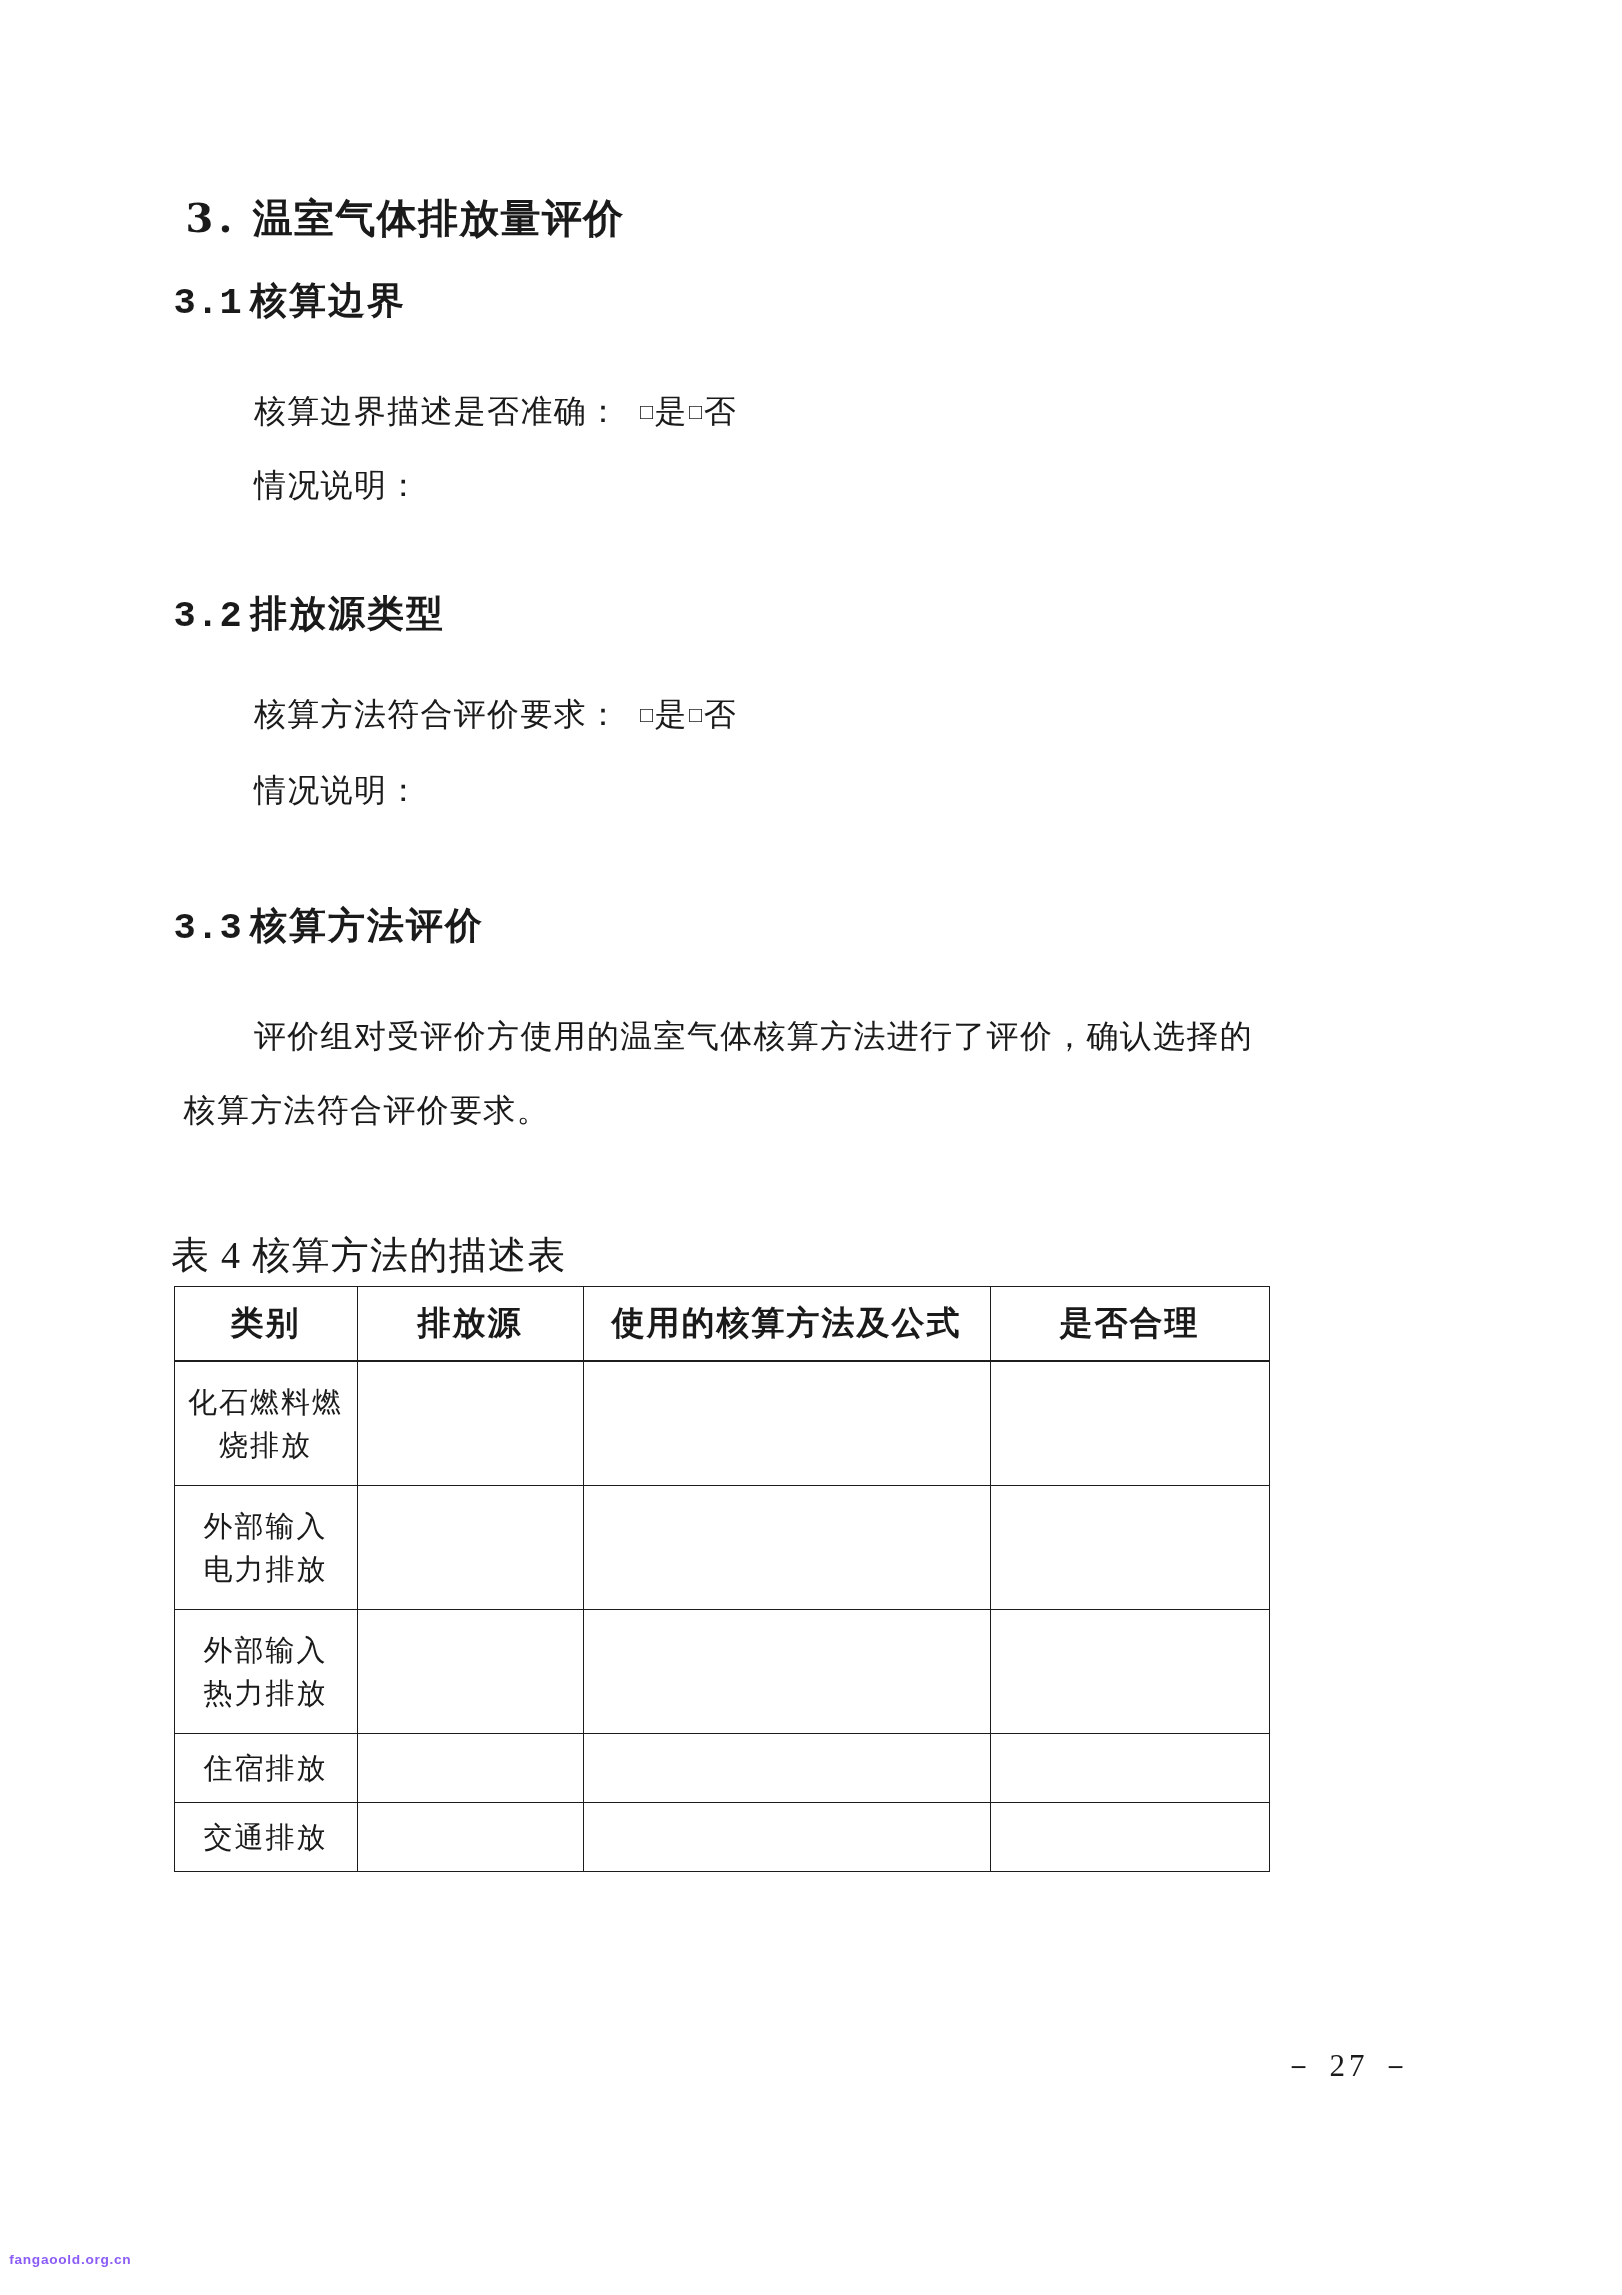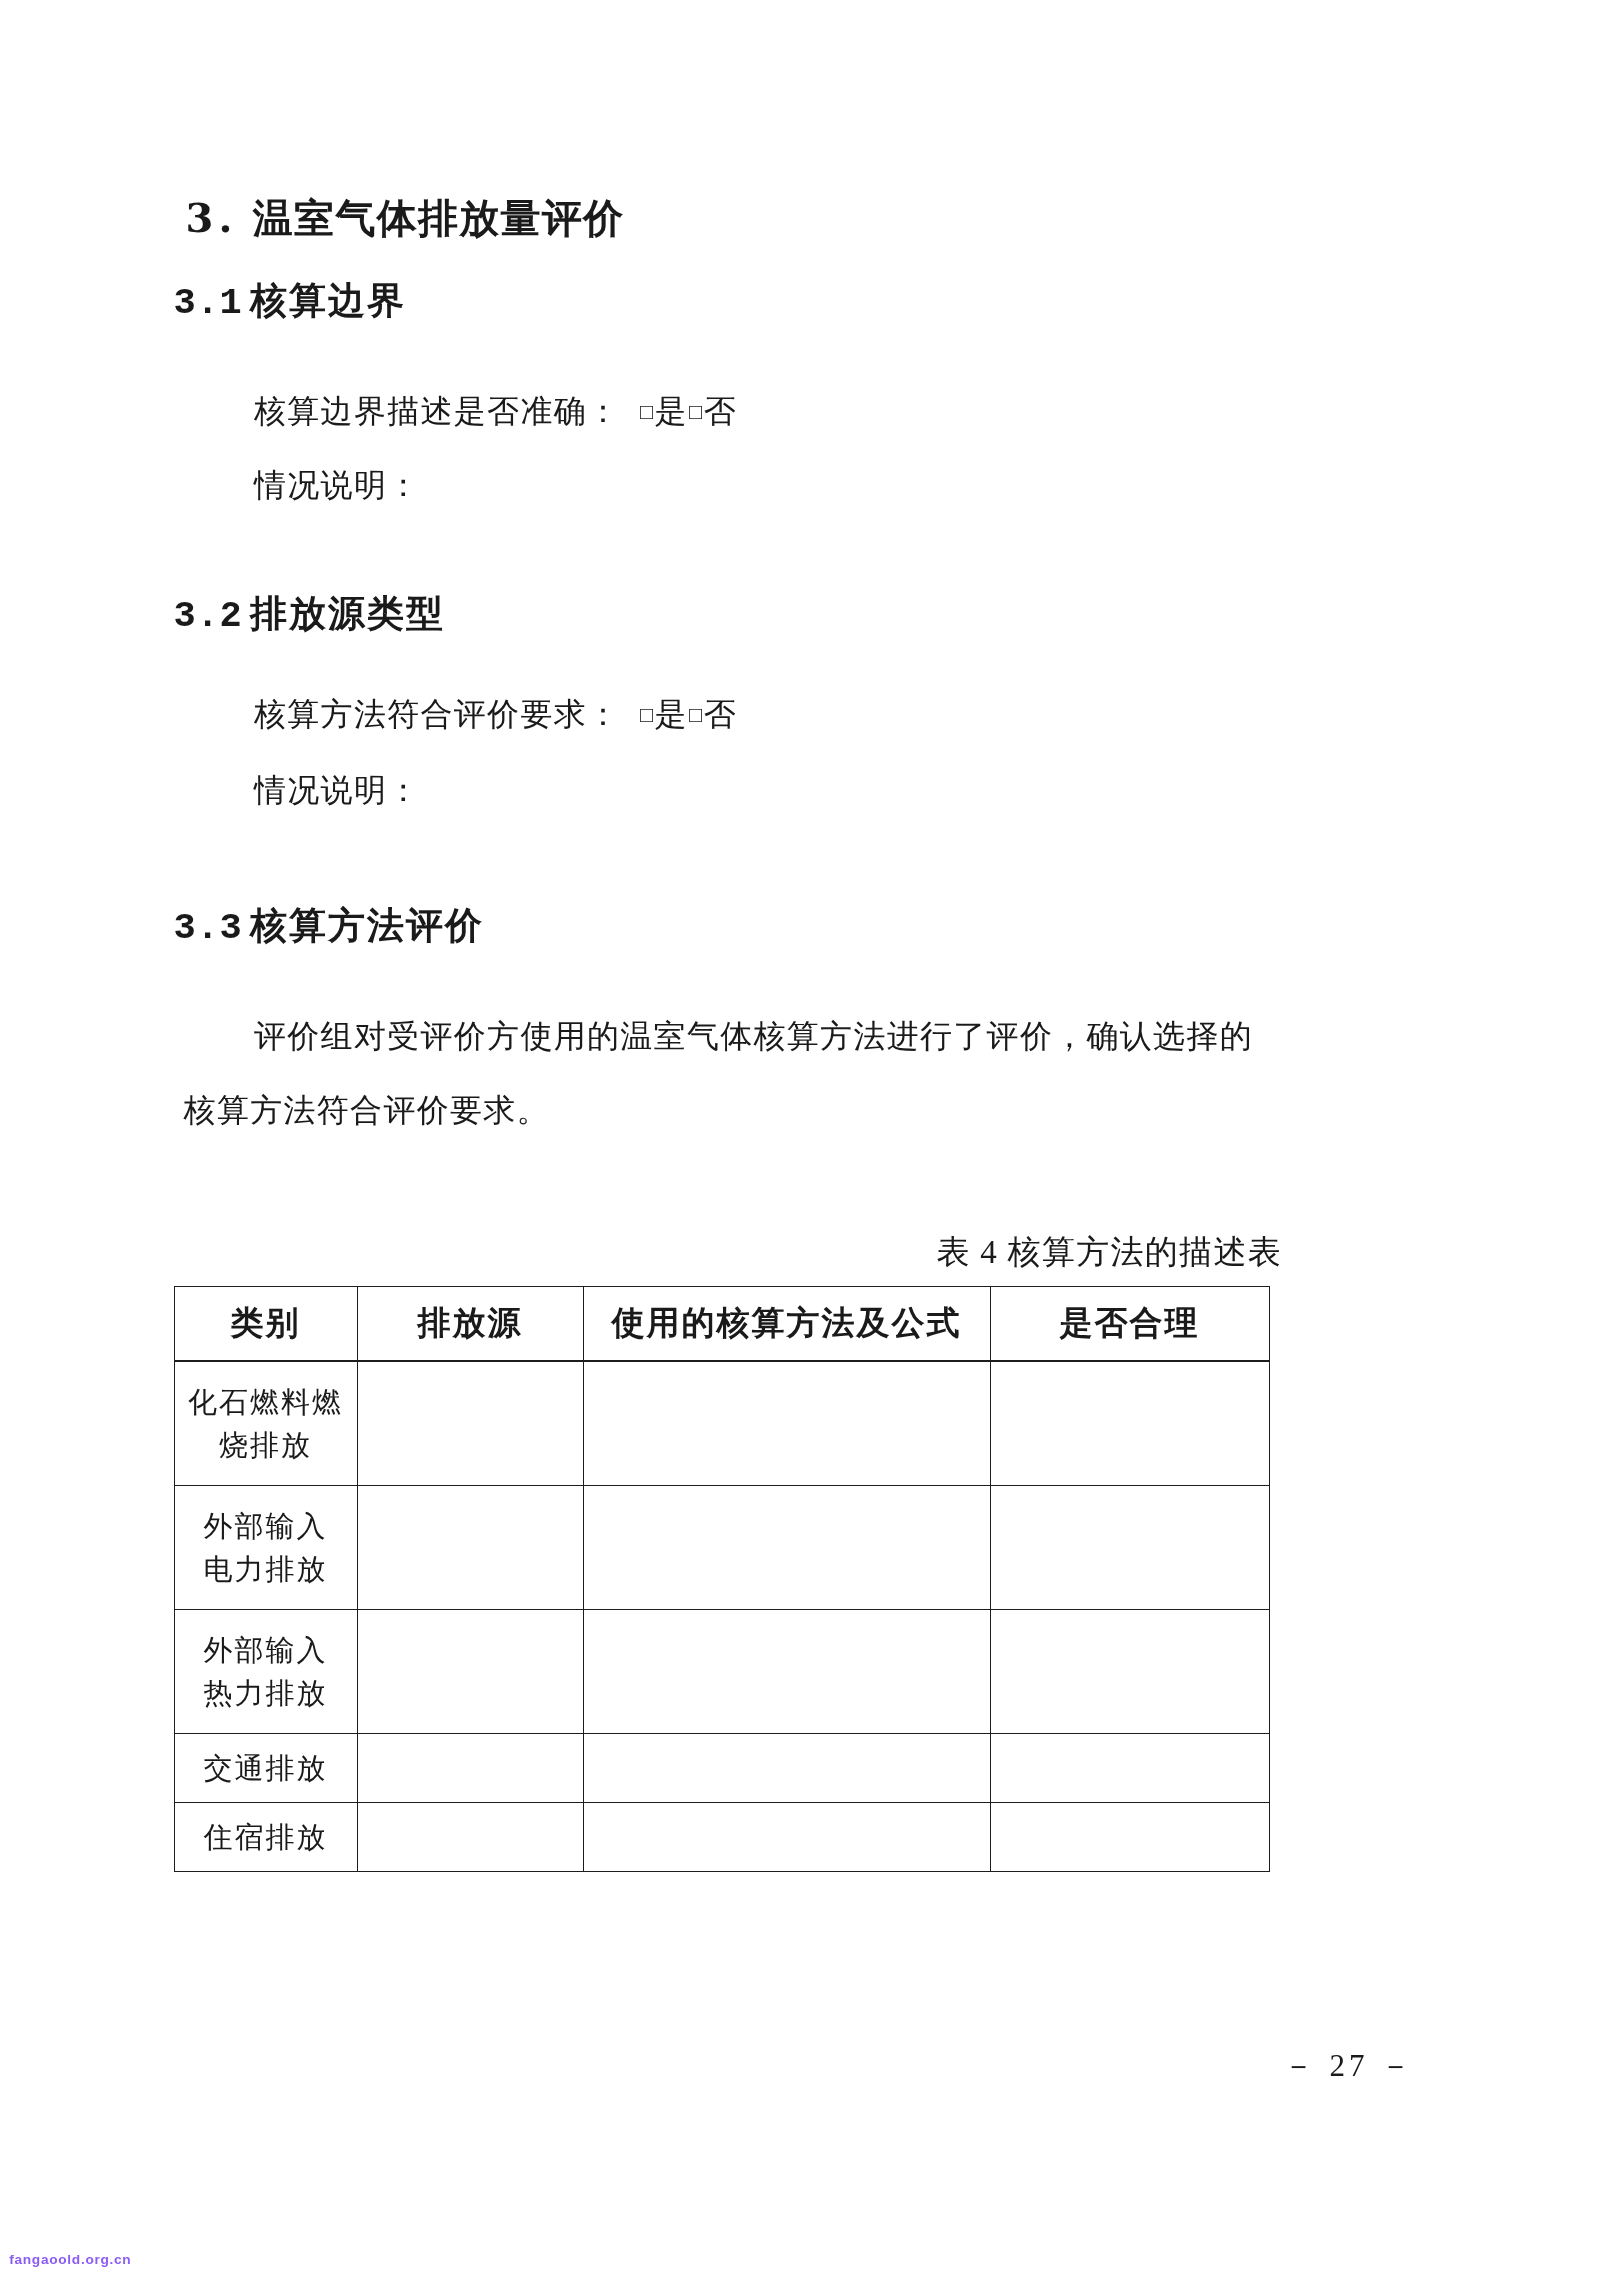--- a/index.html
+++ b/index.html
@@ -80,27 +80,27 @@
     letter-spacing: 0;
     padding: 0 1.3px;
   }
   .gap-before {
     padding-left: 19.6px;
   }
 
   
   .table-caption {
     font-family: "Liberation Serif", "DejaVu Serif", serif;
-    font-size: 33px;
+    font-size: 38px;
     letter-spacing: 1.3px;
     position: absolute;
     top: 1230px;
     left: 0;
     width: 1111px;
-    text-align: right;
+    text-align: left;
     white-space: nowrap;
   }
 
   
   .tbl-wrap {
     position: absolute;
     top: 1286px;
     left: 2.6px;
     width: 1094px;
   }
@@ -243,29 +243,29 @@
             <td class="cat-cell">
               <span class="l1">外部输入</span>
               <span class="l2">热力排放</span>
             </td>
             <td class="blank-cell"></td>
             <td class="blank-cell"></td>
             <td class="blank-cell"></td>
           </tr>
           <tr class="row-short">
             <td class="cat-cell">
+              <span class="l1">住宿排放</span>
+            </td>
+            <td class="blank-cell"></td>
+            <td class="blank-cell"></td>
+            <td class="blank-cell"></td>
+          </tr>
+          <tr class="row-short">
+            <td class="cat-cell">
               <span class="l1">交通排放</span>
-            </td>
-            <td class="blank-cell"></td>
-            <td class="blank-cell"></td>
-            <td class="blank-cell"></td>
-          </tr>
-          <tr class="row-short">
-            <td class="cat-cell">
-              <span class="l1">住宿排放</span>
             </td>
             <td class="blank-cell"></td>
             <td class="blank-cell"></td>
             <td class="blank-cell"></td>
           </tr>
         </tbody>
       </table>
     </div>
 
   </div>

